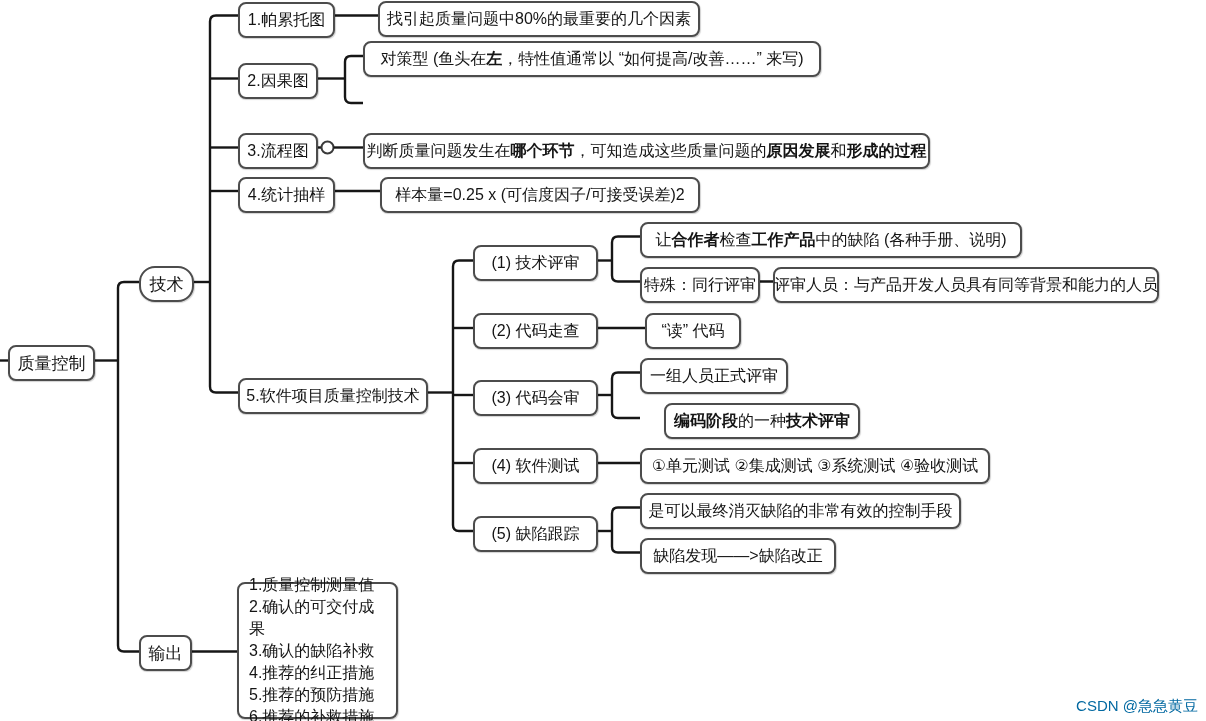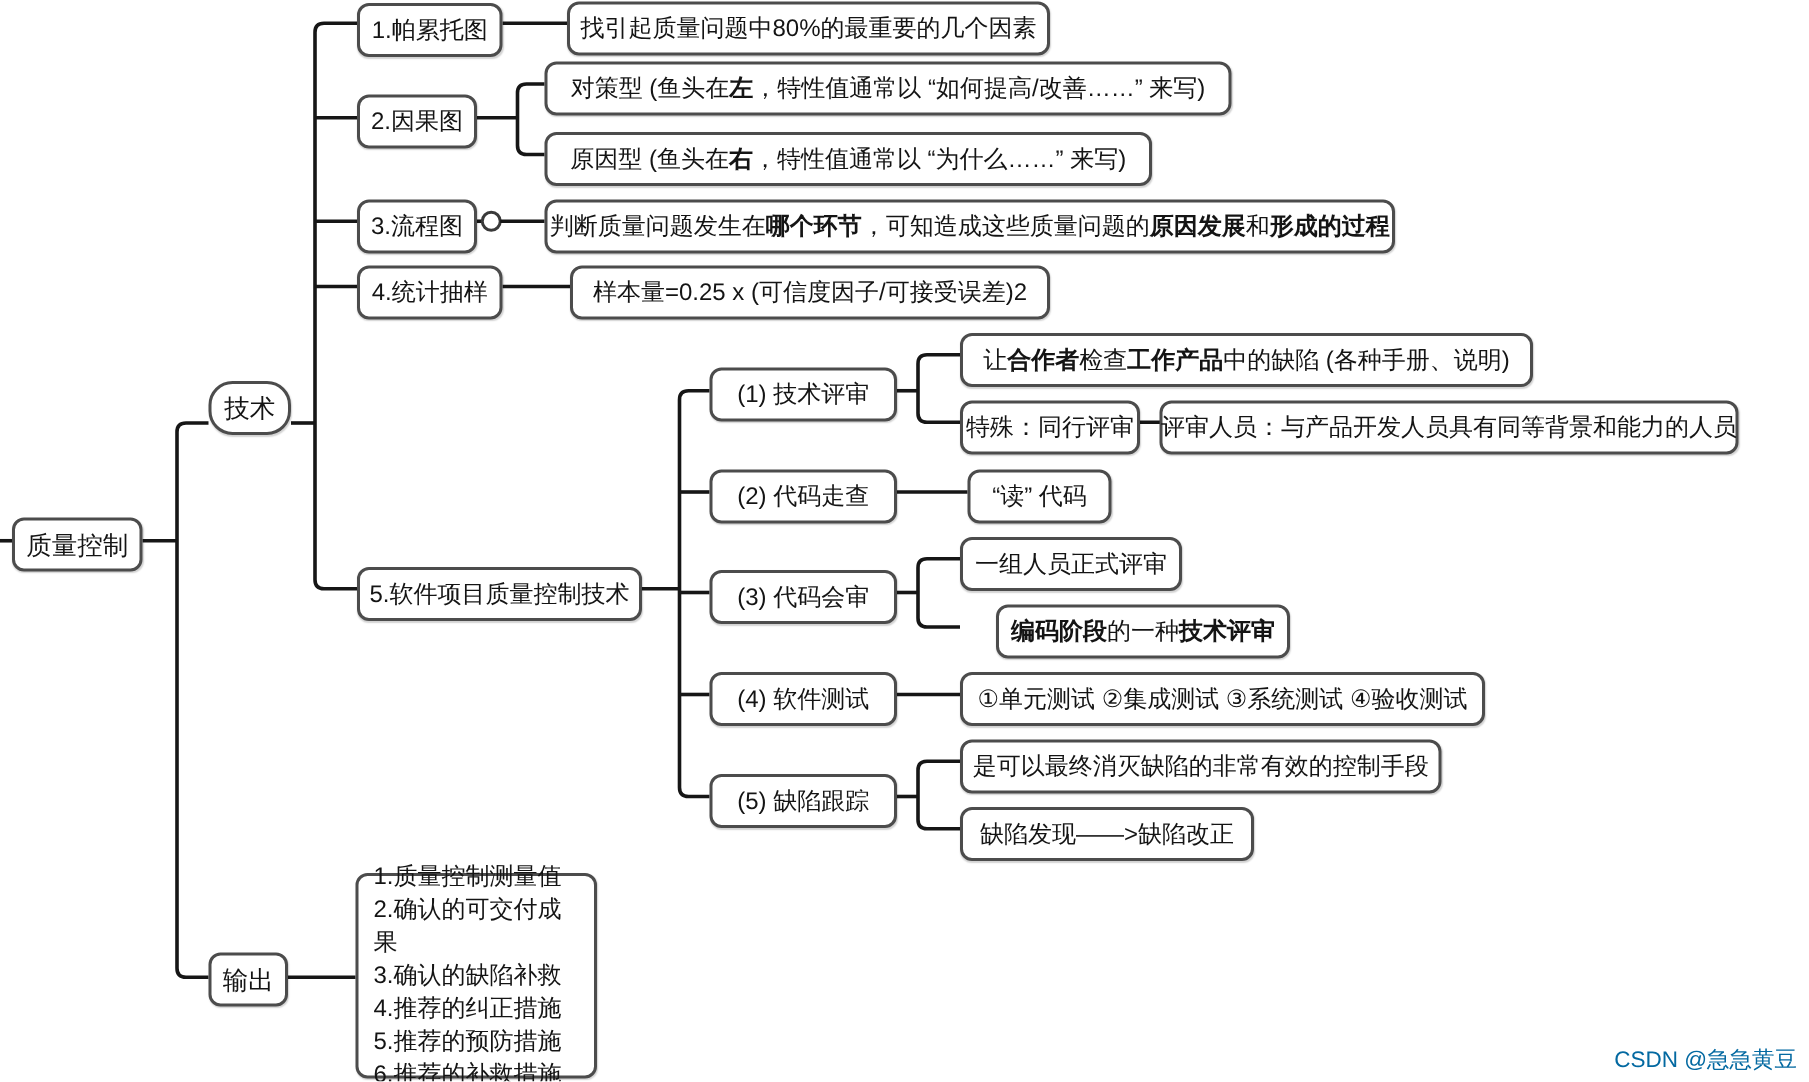--- a/index.html
+++ b/index.html
@@ -50,46 +50,41 @@
     <path d="M 640 372.5 H 618 Q 612 372.5 612 378.5 V 412 Q 612 418 618 418 H 640"></path>
     <path d="M 598 463 H 640"></path>
     <path d="M 598 531 H 612"></path>
     <path d="M 640 507.5 H 618 Q 612 507.5 612 513.5 V 546.5 Q 612 552.5 618 552.5 H 640"></path>
     <path d="M 192 651.5 H 237"></path>
   </svg>
 
   <div class="node" style="left:8px;top:345px;width:87px;height:31px;font-size:17px;">
     <span>质量控制</span>
   </div>
-  <div class="node" style="left:139px;top:254px;width:55px;height:32px;font-size:17px;border-radius:16px;">
+  <div class="node" style="left:139px;top:266px;width:55px;height:32px;font-size:17px;border-radius:16px;">
     <span>技术</span>
   </div>
   <div class="node" style="left:139px;top:635px;width:53px;height:33px;font-size:17px;">
     <span>输出</span>
   </div>
 
   <div class="node" style="left:238px;top:2px;width:97px;height:27px;">
     <span>1.帕累托图</span>
   </div>
   <div class="node" style="left:378px;top:1px;width:322px;height:28px;">
     <span>找引起质量问题中80%的最重要的几个因素</span>
   </div>
 
   <div class="node" style="left:238px;top:63px;width:80px;height:31px;">
     <span>2.因果图</span>
   </div>
   <div class="node" style="left:363px;top:41px;width:458px;height:30px;">
     <span>对策型 (鱼头在</span>
       <b>左</b>
       <span>，特性值通常以 “如何提高/改善……” 来写)</span>
-  </div>
-  <div class="node" style="left:363px;top:88px;width:405px;height:30px;">
-    <span>原因型 (鱼头在</span>
-      <b>右</b>
-      <span>，特性值通常以 “为什么……” 来写)</span>
   </div>
 
   <div class="node" style="left:238px;top:133px;width:80px;height:29px;">
     <span>3.流程图</span>
   </div>
   <div class="node" style="left:363px;top:133px;width:567px;height:29px;">
     <span>判断质量问题发生在</span>
       <b>哪个环节</b>
       <span>，可知造成这些质量问题的</span>
       <b>原因发展</b>

